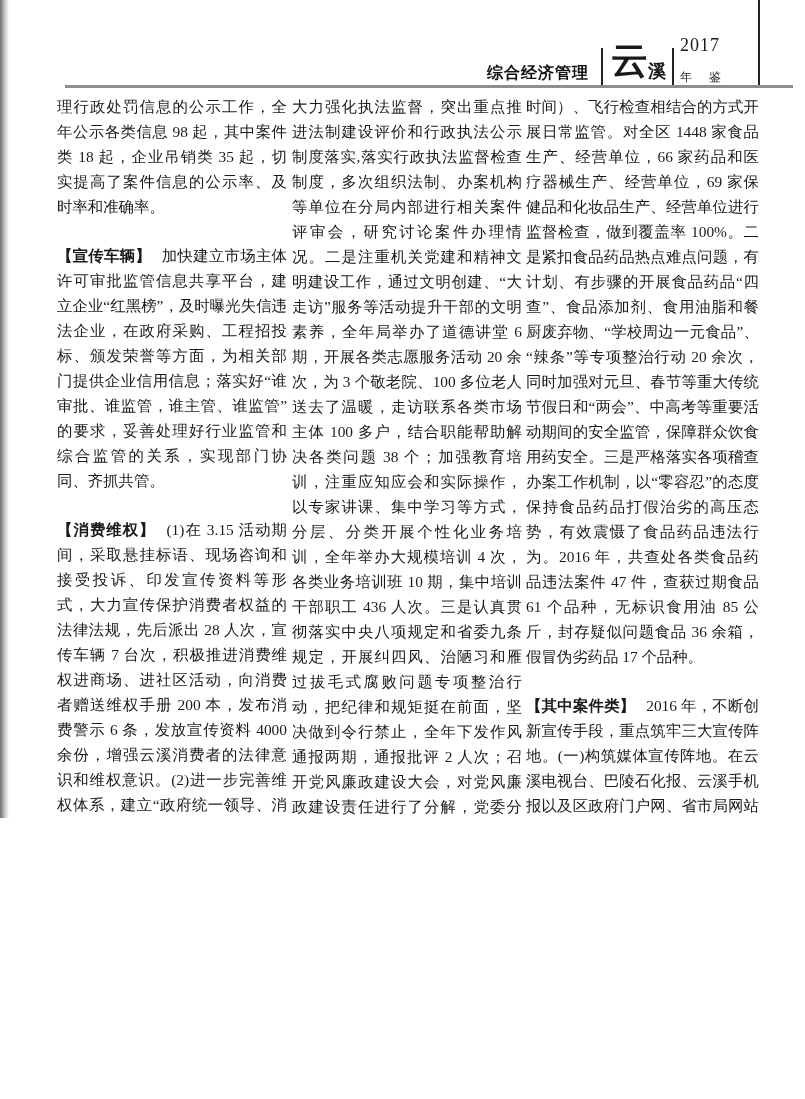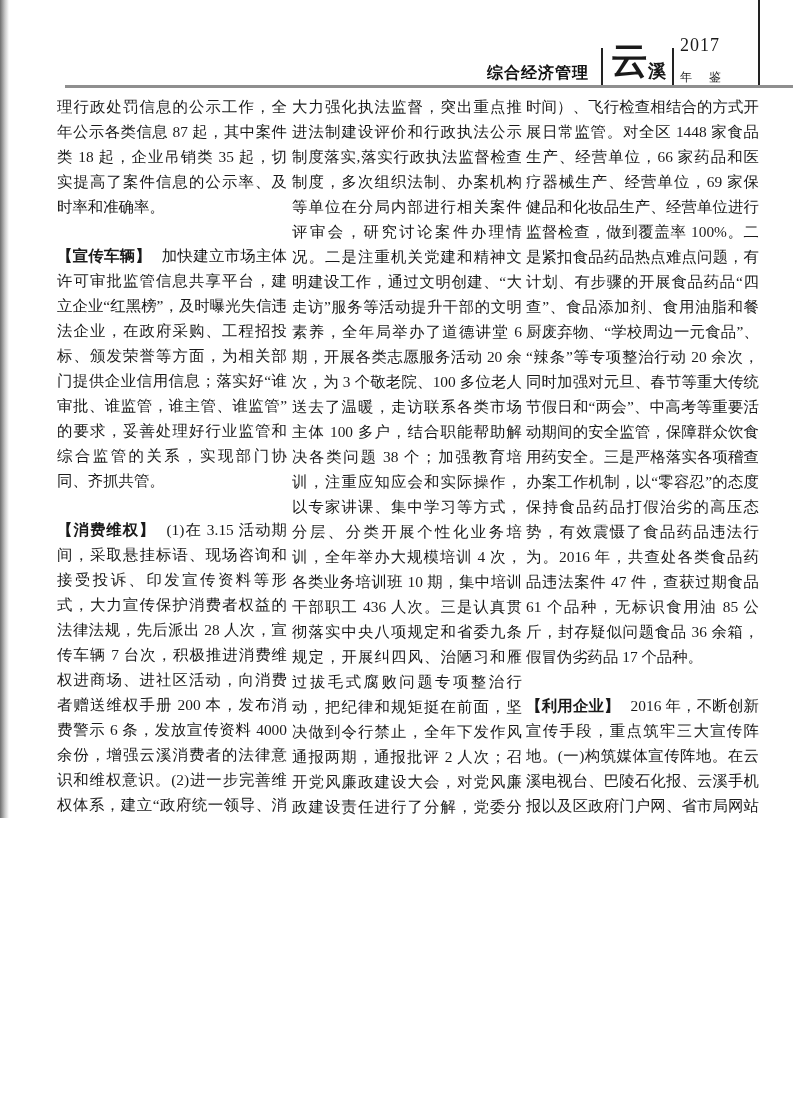--- a/index.html
+++ b/index.html
@@ -46,30 +46,30 @@
   <div class="top-vline"></div>
   <div class="header-title">综合经济管理</div>
   <div class="hdr-bar hdr-bar1"></div>
   <div class="logo-main">云</div>
   <div class="logo-sub">溪</div>
   <div class="hdr-bar hdr-bar2"></div>
   <div class="year">2017</div>
   <div class="yearbook">年 鉴</div>
 
   <div class="col" id="col1">
-      <p class="para">理行政处罚信息的公示工作，全年公示各类信息 87 起，其中案件类 18 起，企业吊销类 35 起，切实提高了案件信息的公示率、及时率和准确率。</p>
+      <p class="para">理行政处罚信息的公示工作，全年公示各类信息 98 起，其中案件类 18 起，企业吊销类 35 起，切实提高了案件信息的公示率、及时率和准确率。</p>
       <p class="para"><span class="label">【宣传车辆】</span>加快建立市场主体许可审批监管信息共享平台，建立企业“红黑榜”，及时曝光失信违法企业，在政府采购、工程招投标、颁发荣誉等方面，为相关部门提供企业信用信息；落实好“谁审批、谁监管，谁主管、谁监管”的要求，妥善处理好行业监管和综合监管的关系，实现部门协同、齐抓共管。</p>
       <p class="para"><span class="label">【消费维权】</span>(1)在 3.15 活动期间，采取悬挂标语、现场咨询和接受投诉、印发宣传资料等形式，大力宣传保护消费者权益的法律法规，先后派出 28 人次，宣传车辆 7 台次，积极推进消费维权进商场、进社区活动，向消费者赠送维权手册 200 本，发布消费警示 6 条，发放宣传资料 4000 余份，增强云溪消费者的法律意识和维权意识。(2)进一步完善维权体系，建立“政府统一领导、消协牵头组织、工商积极推动、部门密切配合、行业企业自律、社会广泛参与”的消费大维权工作机制，大力推进 12315 进商场、进学校、进社区活动，形成了覆盖全区的 12315 申诉举报网络。(3)建立分局、工商所、消费者联络站三级联动的消费申诉举报网络，及时受理和处置消费者投诉，加大消费侵权案件查办力度，将监管执法和查办案件贯穿于消费维权工作始终,2016 年受理消费者投诉 158 起，调解 154 起，调处率 97.5%，接 12345 政府转办单 25 起,办结 25 起。</p>
     </div>
   <div class="col" id="col2">
       <p class="para">大力强化执法监督，突出重点推进法制建设评价和行政执法公示制度落实,落实行政执法监督检查制度，多次组织法制、办案机构等单位在分局内部进行相关案件评审会，研究讨论案件办理情况。二是注重机关党建和精神文明建设工作，通过文明创建、“大走访”服务等活动提升干部的文明素养，全年局举办了道德讲堂 6 期，开展各类志愿服务活动 20 余次，为 3 个敬老院、100 多位老人送去了温暖，走访联系各类市场主体 100 多户，结合职能帮助解决各类问题 38 个；加强教育培训，注重应知应会和实际操作，以专家讲课、集中学习等方式，分层、分类开展个性化业务培训，全年举办大规模培训 4 次，各类业务培训班 10 期，集中培训干部职工 436 人次。三是认真贯彻落实中央八项规定和省委九条规定，开展纠四风、治陋习和雁过拔毛式腐败问题专项整治行动，把纪律和规矩挺在前面，坚决做到令行禁止，全年下发作风通报两期，通报批评 2 人次；召开党风廉政建设大会，对党风廉政建设责任进行了分解，党委分别与股所长进行了廉政谈话，严明党的政治纪律、政治规矩、组织纪律、财经纪律，推进队伍作风进一步好转，确保队伍清正廉洁。</p>
       <p class="signature">(戴 亚)</p>
       <div class="section-title-box">食品药品监督管理</div>
     </div>
   <div class="col" id="col3">
       <p class="para">时间）、飞行检查相结合的方式开展日常监管。对全区 1448 家食品生产、经营单位，66 家药品和医疗器械生产、经营单位，69 家保健品和化妆品生产、经营单位进行监督检查，做到覆盖率 100%。二是紧扣食品药品热点难点问题，有计划、有步骤的开展食品药品“四查”、食品添加剂、食用油脂和餐厨废弃物、“学校周边一元食品”、“辣条”等专项整治行动 20 余次，同时加强对元旦、春节等重大传统节假日和“两会”、中高考等重要活动期间的安全监管，保障群众饮食用药安全。三是严格落实各项稽查办案工作机制，以“零容忍”的态度保持食品药品打假治劣的高压态势，有效震慑了食品药品违法行为。2016 年，共查处各类食品药品违法案件 47 件，查获过期食品 61 个品种，无标识食用油 85 公斤，封存疑似问题食品 36 余箱，假冒伪劣药品 17 个品种。</p>
-      <p class="para"><span class="label">【利用企业】</span>2016 年，不断创新宣传手段，重点筑牢三大宣传阵地。(一)构筑媒体宣传阵地。在云溪电视台、巴陵石化报、云溪手机报以及区政府门户网、省市局网站等各级媒体进行工作动态报道 70 余条次，形成多渠道发布食品药品安全信息、普及食品药品安全知识的快速平台。(二)构筑企业宣传阵地。通过在经营场所张贴宣传画册、利用企业 LED 显示屏滚动播放食品药品安全相关公益广告及宣传标语和充分发挥企业志愿者服务岗位的作用，不断向群众宣传食品药品相关知识。(三)构筑社区宣传阵地。以“3·15 消费者权益保护日”、“食品安全宣传周”、“安全用药月”、食品药品“五进”等活动为载体，深入社区、街头，通过设立咨询台、</p>
+      <p class="para"><span class="label">【其中案件类】</span>2016 年，不断创新宣传手段，重点筑牢三大宣传阵地。(一)构筑媒体宣传阵地。在云溪电视台、巴陵石化报、云溪手机报以及区政府门户网、省市局网站等各级媒体进行工作动态报道 70 余条次，形成多渠道发布食品药品安全信息、普及食品药品安全知识的快速平台。(二)构筑企业宣传阵地。通过在经营场所张贴宣传画册、利用企业 LED 显示屏滚动播放食品药品安全相关公益广告及宣传标语和充分发挥企业志愿者服务岗位的作用，不断向群众宣传食品药品相关知识。(三)构筑社区宣传阵地。以“3·15 消费者权益保护日”、“食品安全宣传周”、“安全用药月”、食品药品“五进”等活动为载体，深入社区、街头，通过设立咨询台、</p>
     </div>
 
   <div class="page-marker">&lt; &lt; 229</div>
   <div class="footer-bar"></div>
   <div class="pinyin">YUN XI NIAN JIAN</div>
 </div>
 
 </body></html>

